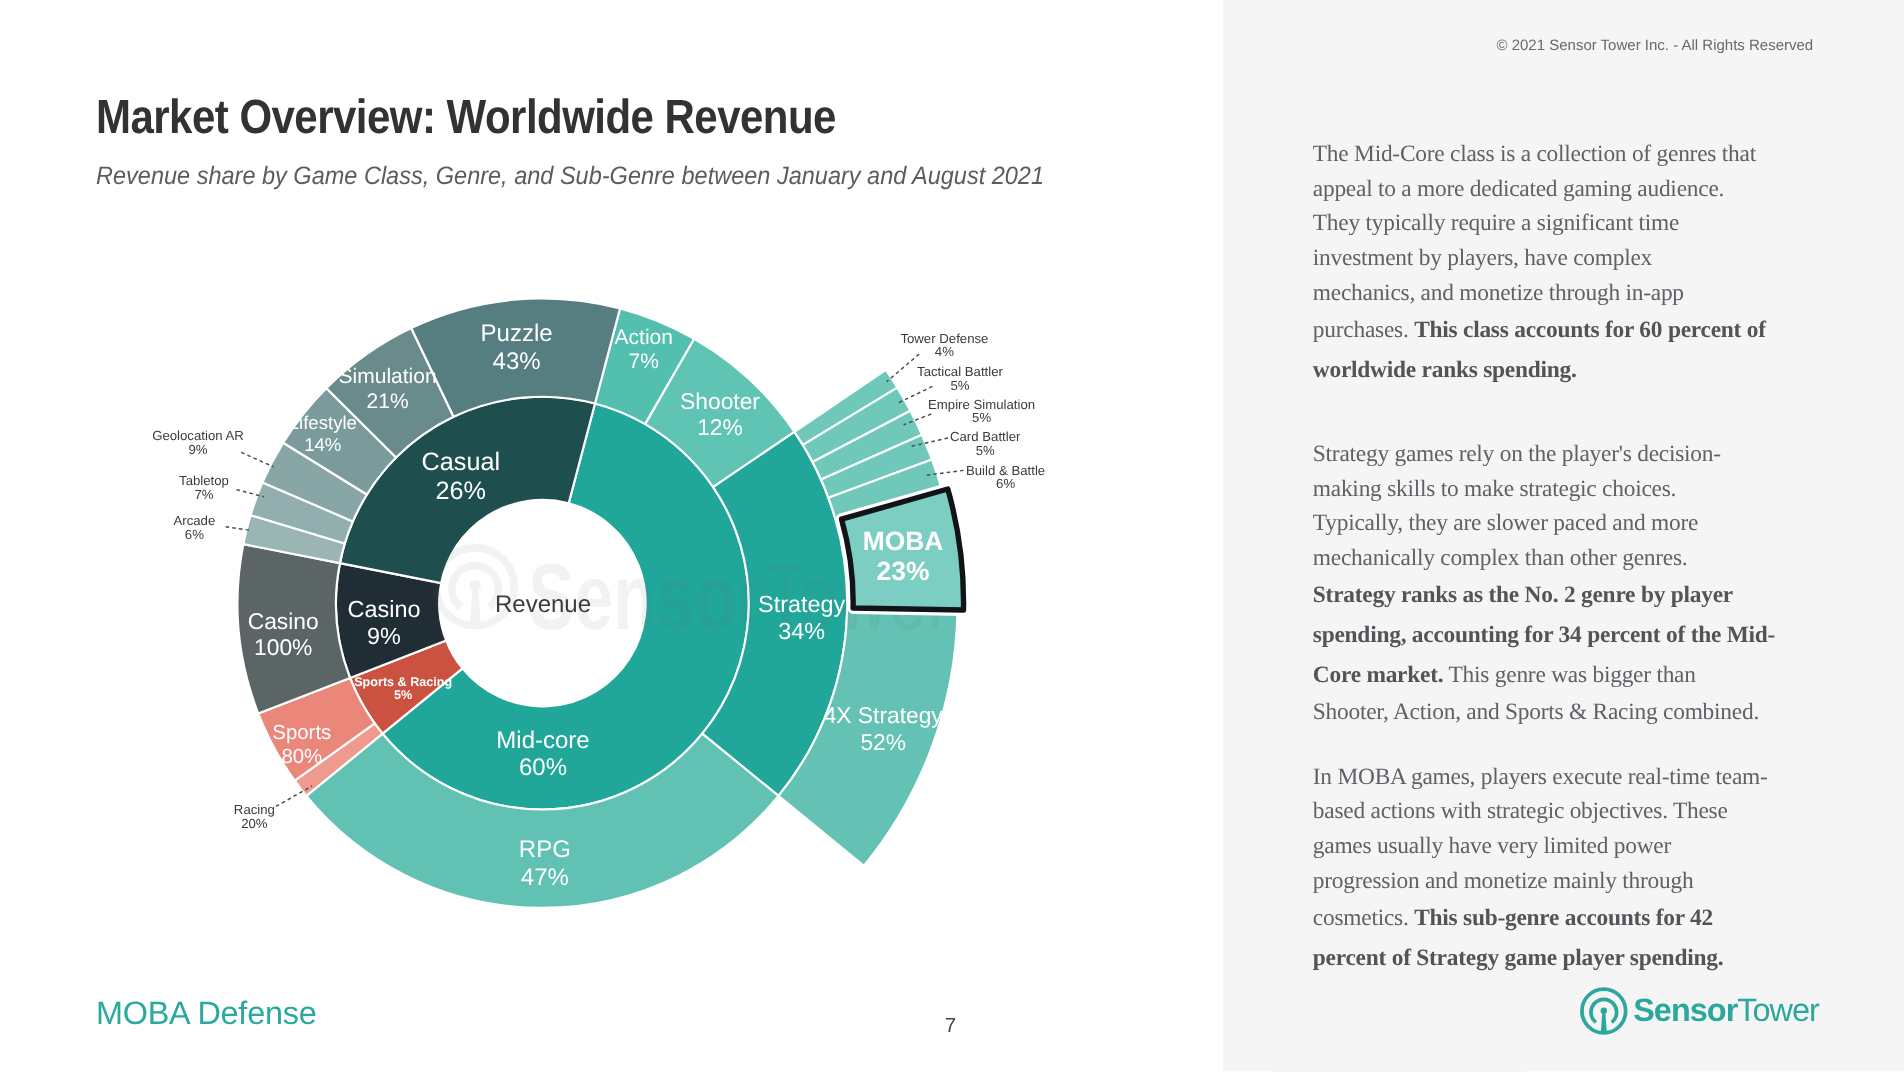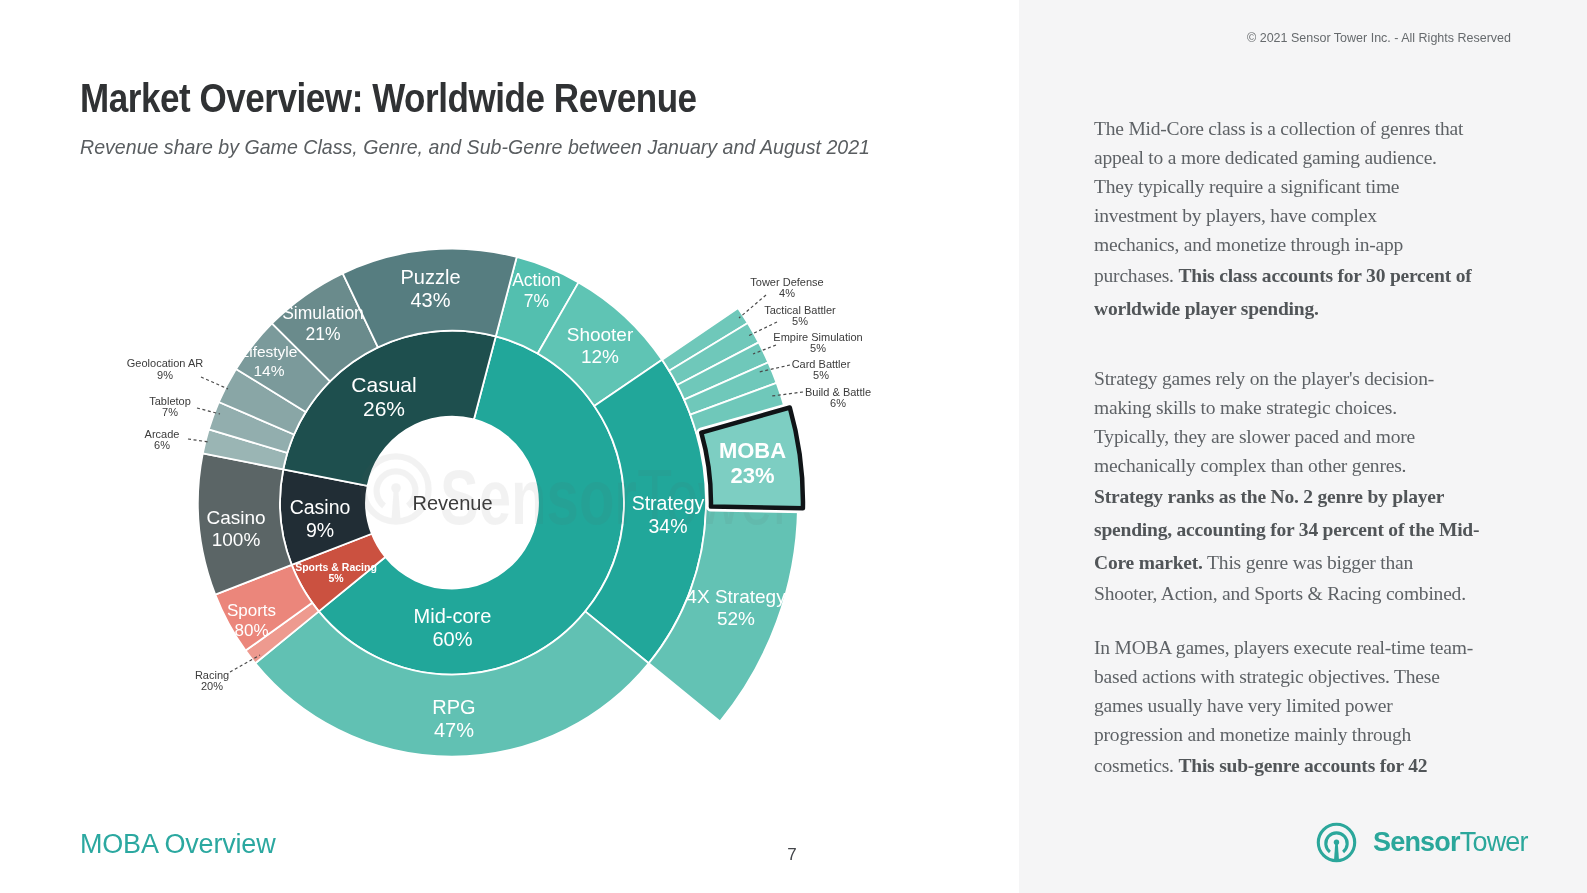--- a/index.html
+++ b/index.html
@@ -9,21 +9,21 @@
 .paras { position:absolute; left:1094px; top:114px; width:460px; font-size:19.5px; line-height:29px; color:#5E6266; letter-spacing:-0.2px; }
 .paras p { margin:0 0 30px 0;font-family:Liberation Serif, serif; }
 .paras p.p2 { margin-bottom:25px;margin-top:39px; }
 .paras b { line-height:33px; }
 .paras b { color:#515558; }
 h1 { position:absolute; left:80px; top:78px; font-size:40px; line-height:41px; color:#303234; letter-spacing:-0.5px; transform:scaleX(0.875); transform-origin:left top; white-space:nowrap; }
 .subtitle { position:absolute; left:80px; top:135px; font-size:21px; font-style:italic; color:#595d60; transform:scaleX(0.933); transform-origin:left top; white-space:nowrap; }
 .moba { position:absolute; left:80px; top:829px; font-size:27px; color:#2BA8A0; letter-spacing:-0.2px; }
 .pagenum { position:absolute; left:784px; top:845px; width:16px; text-align:center; font-size:17px; color:#434549; }
 .logo { position:absolute; left:1316px; top:822px; display:flex; align-items:center; }
-.logoword { font-size:27px; color:#2BA79B; margin-left:16px; letter-spacing:-0.8px; }
+.logoword { font-size:27px; color:#2BA79B; margin-left:4px; letter-spacing:-0.8px; }
 .chart { position:absolute; left:0; top:0; }
 </style></head>
 <body>
 <div class="page">
   <div class="panel"></div>
   <div class="copyright">© 2021 Sensor Tower Inc. - All Rights Reserved</div>
   <h1>Market Overview: Worldwide Revenue</h1>
   <div class="subtitle">Revenue share by Game Class, Genre, and Sub-Genre between January and August 2021</div>
   <svg class="chart" width="1587" height="893" viewBox="0 0 1587 893">
       <path d="M 473.91 419.44 L 495.82 336.28 A 172.0 172.0 0 1 1 318.79 611.40 L 385.39 557.00 A 86.0 86.0 0 1 0 473.91 419.44 Z" fill="#21A79A" stroke="#ffffff" stroke-width="1.8" stroke-linejoin="round"></path>
@@ -114,25 +114,25 @@
 <line x1="777" y1="322" x2="748" y2="336" stroke="#4a4a4a" stroke-width="1.2" stroke-dasharray="3 2.6"></line>
 <line x1="776" y1="345" x2="753" y2="354" stroke="#4a4a4a" stroke-width="1.2" stroke-dasharray="3 2.6"></line>
 <line x1="790" y1="365" x2="759" y2="372" stroke="#4a4a4a" stroke-width="1.2" stroke-dasharray="3 2.6"></line>
 <line x1="803" y1="392" x2="772" y2="396" stroke="#4a4a4a" stroke-width="1.2" stroke-dasharray="3 2.6"></line>
 <line x1="201" y1="377" x2="228" y2="389" stroke="#4a4a4a" stroke-width="1.2" stroke-dasharray="3 2.6"></line>
 <line x1="197" y1="408" x2="220" y2="414" stroke="#4a4a4a" stroke-width="1.2" stroke-dasharray="3 2.6"></line>
 <line x1="188" y1="439" x2="209" y2="442" stroke="#4a4a4a" stroke-width="1.2" stroke-dasharray="3 2.6"></line>
 <line x1="230" y1="672" x2="260" y2="655" stroke="#4a4a4a" stroke-width="1.2" stroke-dasharray="3 2.6"></line>
     </svg>
   <div class="paras">
-    <p>The Mid-Core class is a collection of genres that<br>appeal to a more dedicated gaming audience.<br>They typically require a significant time<br>investment by players, have complex<br>mechanics, and monetize through in-app<br>purchases. <b>This class accounts for 30 percent of</b><br><b>worldwide player spending.</b></p>
+    <p>The Mid-Core class is a collection of genres that<br>appeal to a more dedicated gaming audience.<br>They typically require a significant time<br>investment by players, have complex<br>mechanics, and monetize through in-app<br>purchases. <b>This class accounts for 60 percent of</b><br><b>worldwide ranks spending.</b></p>
     <p class="p2">Strategy games rely on the player's decision-<br>making skills to make strategic choices.<br>Typically, they are slower paced and more<br>mechanically complex than other genres.<br><b>Strategy ranks as the No. 2 genre by player</b><br><b>spending, accounting for 34 percent of the Mid-</b><br><b>Core market.</b> This genre was bigger than<br>Shooter, Action, and Sports &amp; Racing  combined.</p>
-    <p>In MOBA games, players execute real-time team-<br>based actions with strategic objectives. These<br>games usually have very limited power<br>progression and monetize mainly through<br>cosmetics. <b>This sub-genre accounts for 42</b><br></p>
+    <p>In MOBA games, players execute real-time team-<br>based actions with strategic objectives. These<br>games usually have very limited power<br>progression and monetize mainly through<br>cosmetics. <b>This sub-genre accounts for 42</b><br><b>percent of Strategy game player spending.</b></p>
   </div>
-  <div class="moba">MOBA Overview</div>
+  <div class="moba">MOBA Defense</div>
   <div class="pagenum">7</div>
   <div class="logo">
       <svg width="41" height="41" viewBox="0 0 41 41">
         <g stroke="#2BA79B" fill="none">
 <circle cx="20.5" cy="20.5" r="18.2" stroke-width="3.1"></circle>
 <path d="M 13.9 30.0 A 10.7 10.7 0 1 1 27.1 30.0" stroke-width="3.1"></path>
 <circle cx="20.5" cy="20.3" r="2.7" fill="#2BA79B" stroke="none"></circle>
 <path d="M 19.2 21.8 L 21.8 21.8 L 23.0 38.3 L 18.0 38.3 Z" fill="#2BA79B" stroke="none"></path>
 </g>
       </svg>

